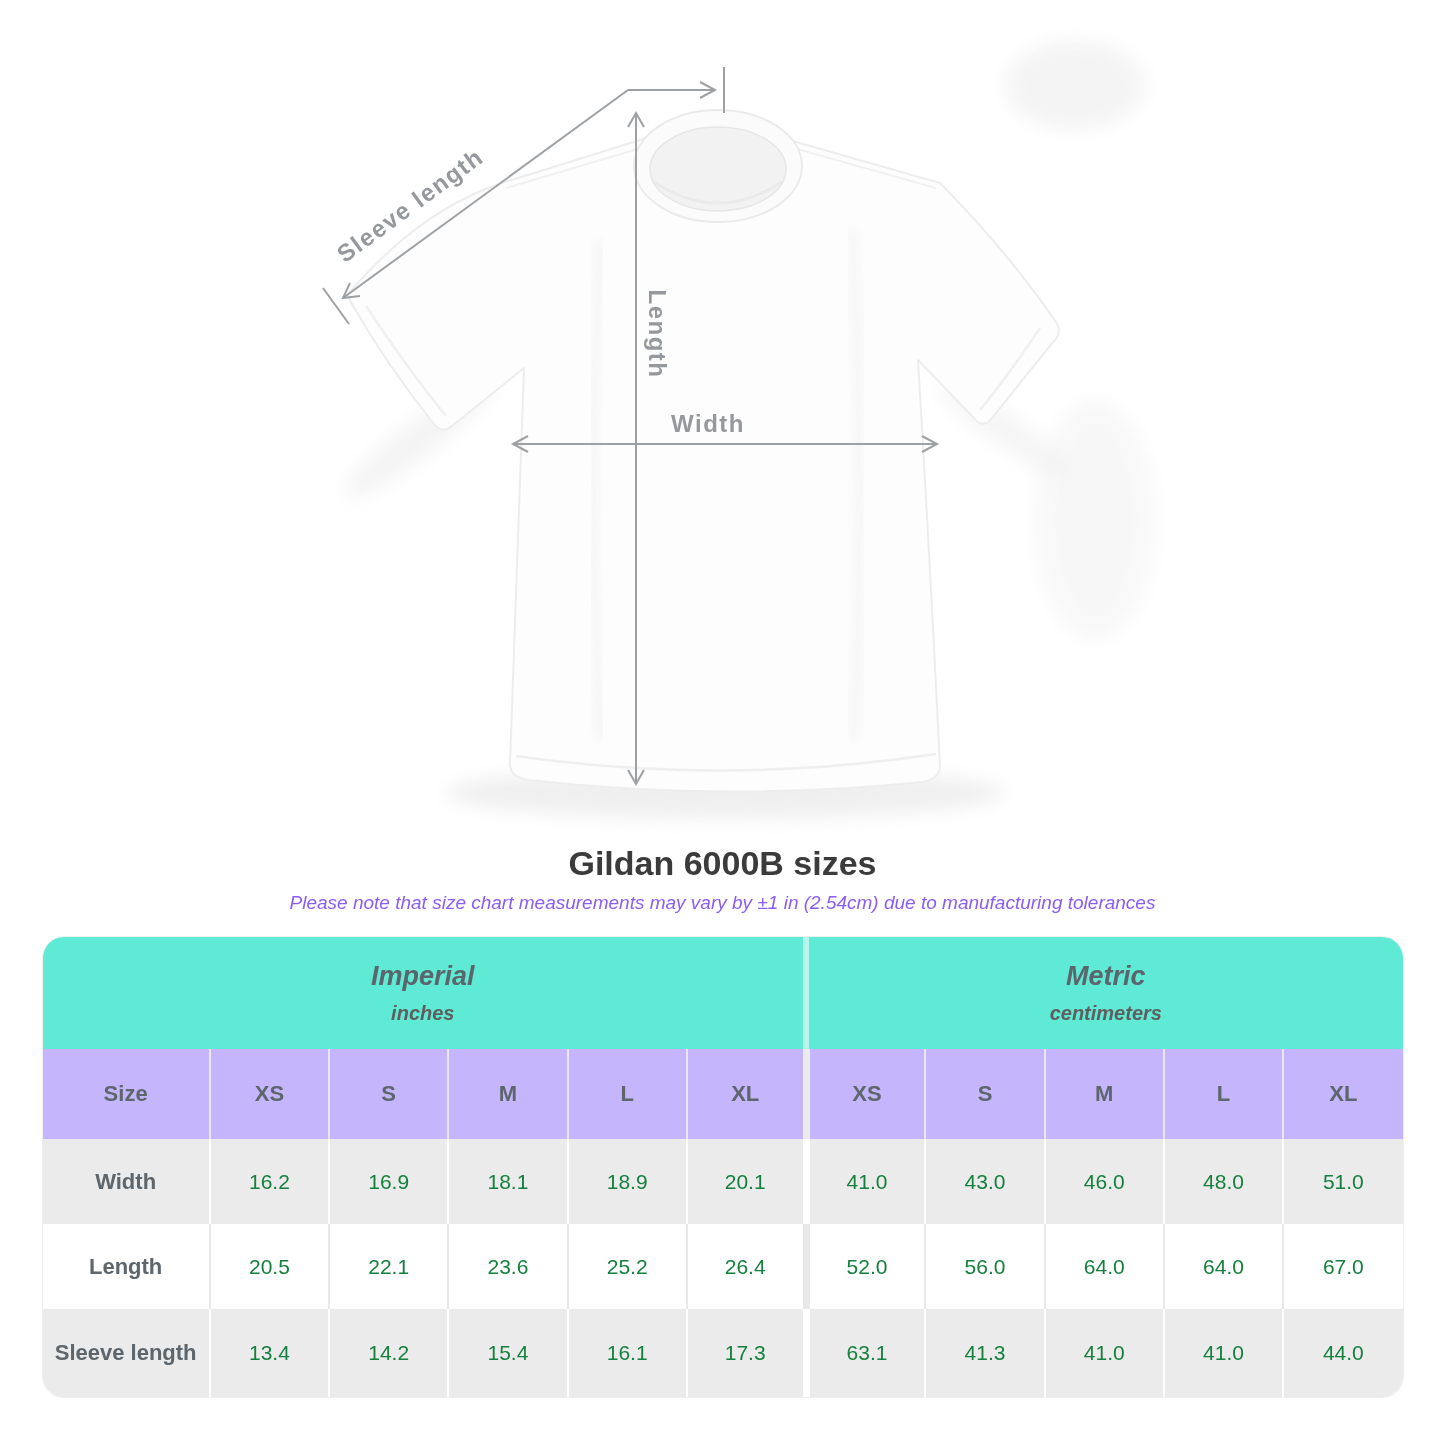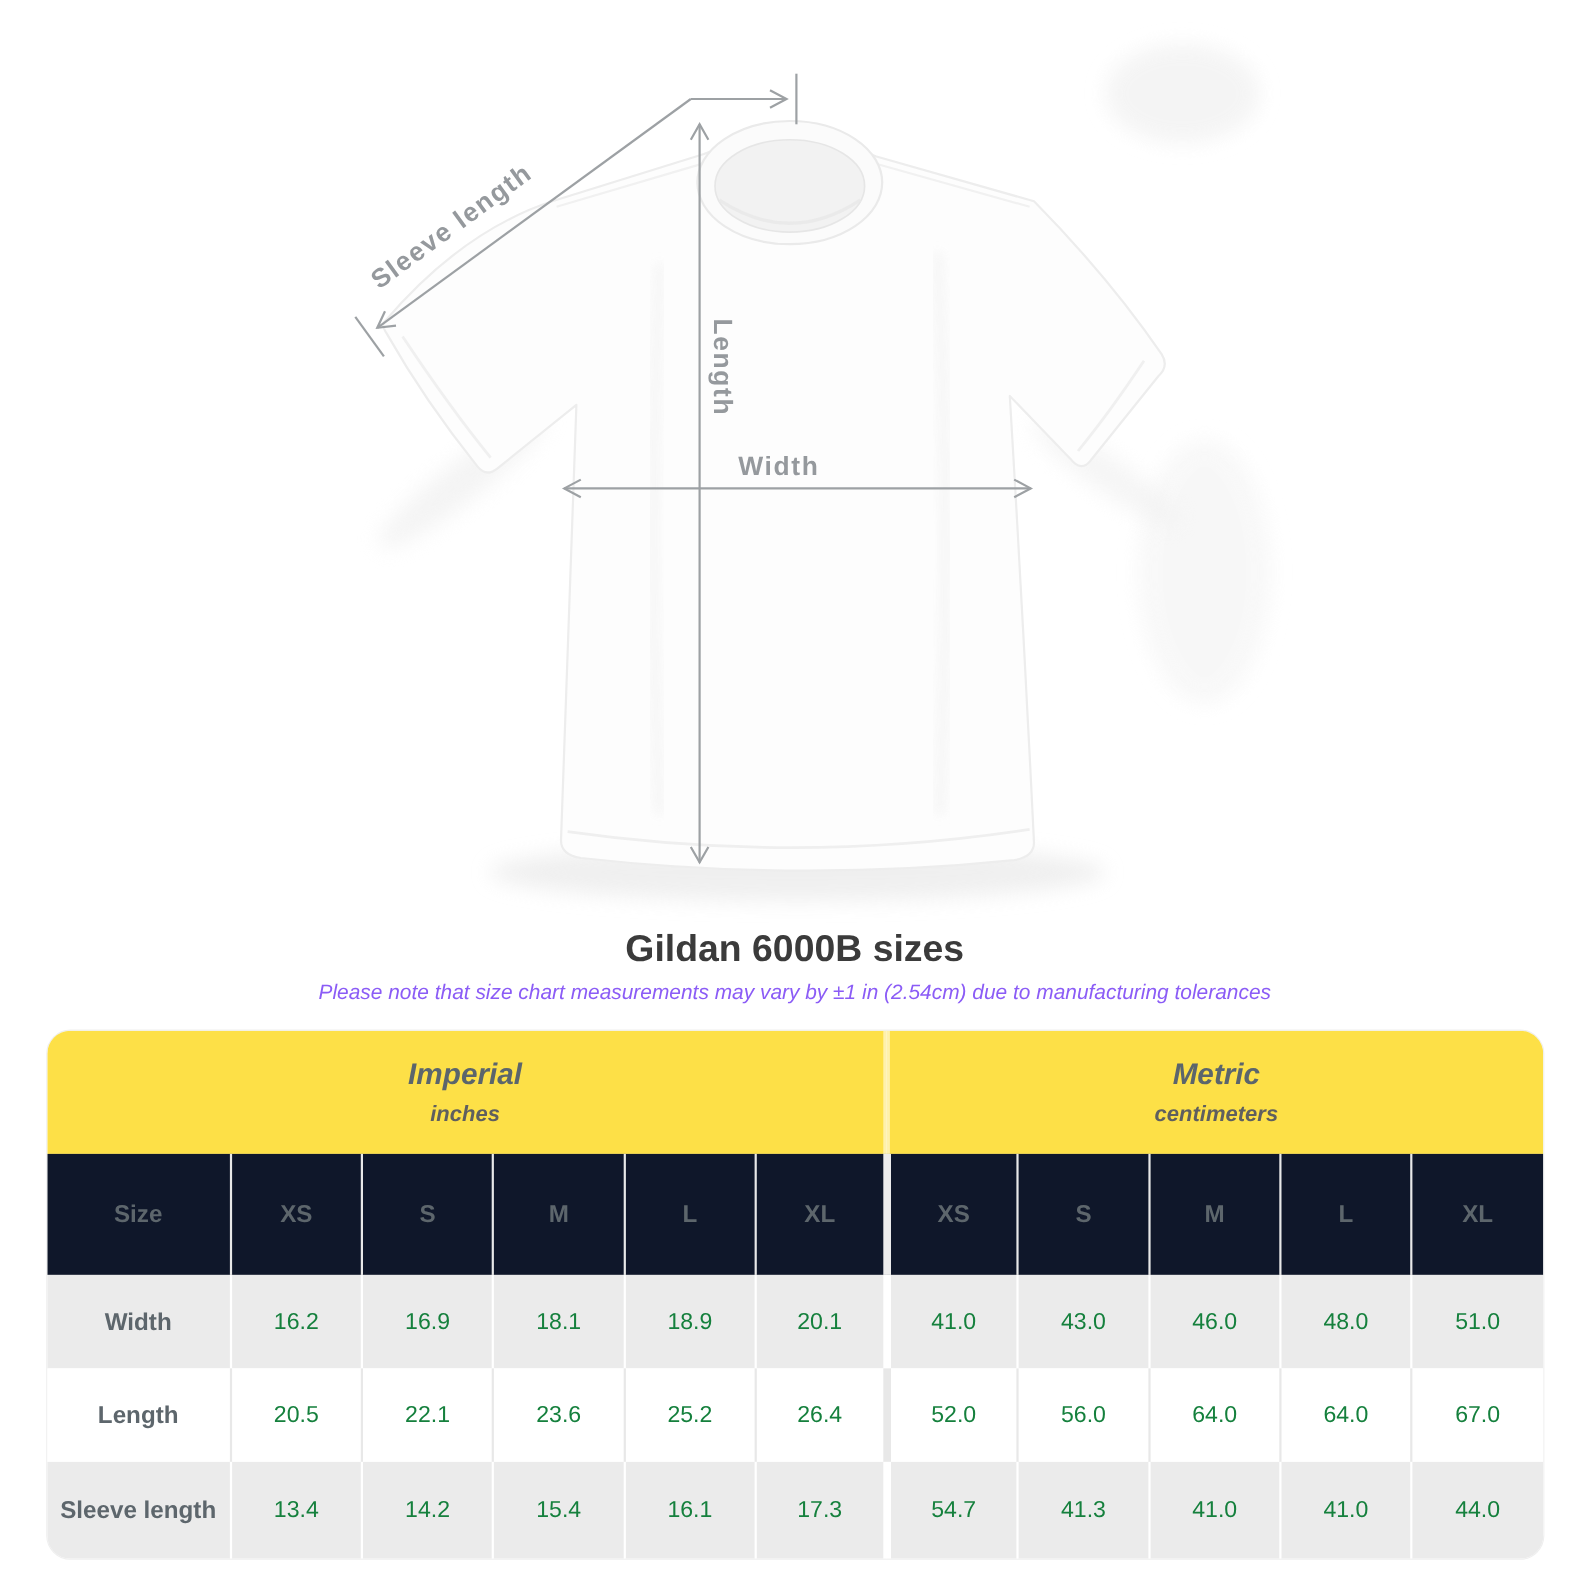--- a/index.html
+++ b/index.html
@@ -18,27 +18,27 @@
   .subtitle{margin:9px 0 0 0;text-align:center;font-size:19px;font-style:italic;color:#8b5cf6;}
   
   .card{
     width:1362px;margin:22px auto 0 auto;border-radius:22px;overflow:hidden;
     border:1px solid #efefef;box-sizing:border-box;
   }
   table.size-table{width:100%;border-collapse:collapse;table-layout:fixed;}
   col.label-c{width:12.3%;}
   col.size-c{width:8.77%;}
   
-  .unit-row th{background:#fde047;height:112px;vertical-align:middle;padding:0;}
+  .unit-row th{background:#5eead4;height:112px;vertical-align:middle;padding:0;}
   .unit-row th.metric-group{border-left:6px solid rgba(255,255,255,0.55);margin-top:26px;}
   .unit-name{font-size:27px;font-weight:bold;font-style:italic;color:#5b656c;text-align:center;}
   .unit-sub{font-size:20px;font-style:italic;color:#5f5f5f;text-align:center;margin-top:10px;}
   
-  .size-row th{background:#0f172a;height:86px;font-size:22px;font-weight:bold;color:#5d666c;
-               text-align:center;padding:12px;}
+  .size-row th{background:#c4b5fd;height:86px;font-size:22px;font-weight:bold;color:#5d666c;
+               text-align:center;padding:2px;}
   .size-row th:not(.label-col){border-left:2px solid #e8e8e8;}
   .size-row th.group-start{border-left:7px solid #ececec;}
   
   tr.data-row th,tr.data-row td{height:85px;text-align:center;padding:0;}
   tr.data-row:last-child th,tr.data-row:last-child td{height:88px;}
   tr.data-row th.label-col{font-size:22px;font-weight:bold;color:#5d666c;}
   tr.data-row td{font-size:21px;font-weight:400;color:#15803d;border-left:2px solid;}
   tr.row-gray th,tr.row-gray td{background:#ebebeb;}
   tr.row-gray td{border-left-color:#ffffff;}
   tr.row-white th,tr.row-white td{background:#ffffff;}
@@ -195,21 +195,21 @@
           <td>64.0</td>
           <td>67.0</td>
         </tr>
         <tr class="data-row row-gray">
           <th class="label-col">Sleeve length</th>
           <td>13.4</td>
           <td>14.2</td>
           <td>15.4</td>
           <td>16.1</td>
           <td>17.3</td>
-          <td class="group-start">54.7</td>
+          <td class="group-start">63.1</td>
           <td>41.3</td>
           <td>41.0</td>
           <td>41.0</td>
           <td>44.0</td>
         </tr>
       </tbody>
   </table>
 </div>
 
 </body></html>

